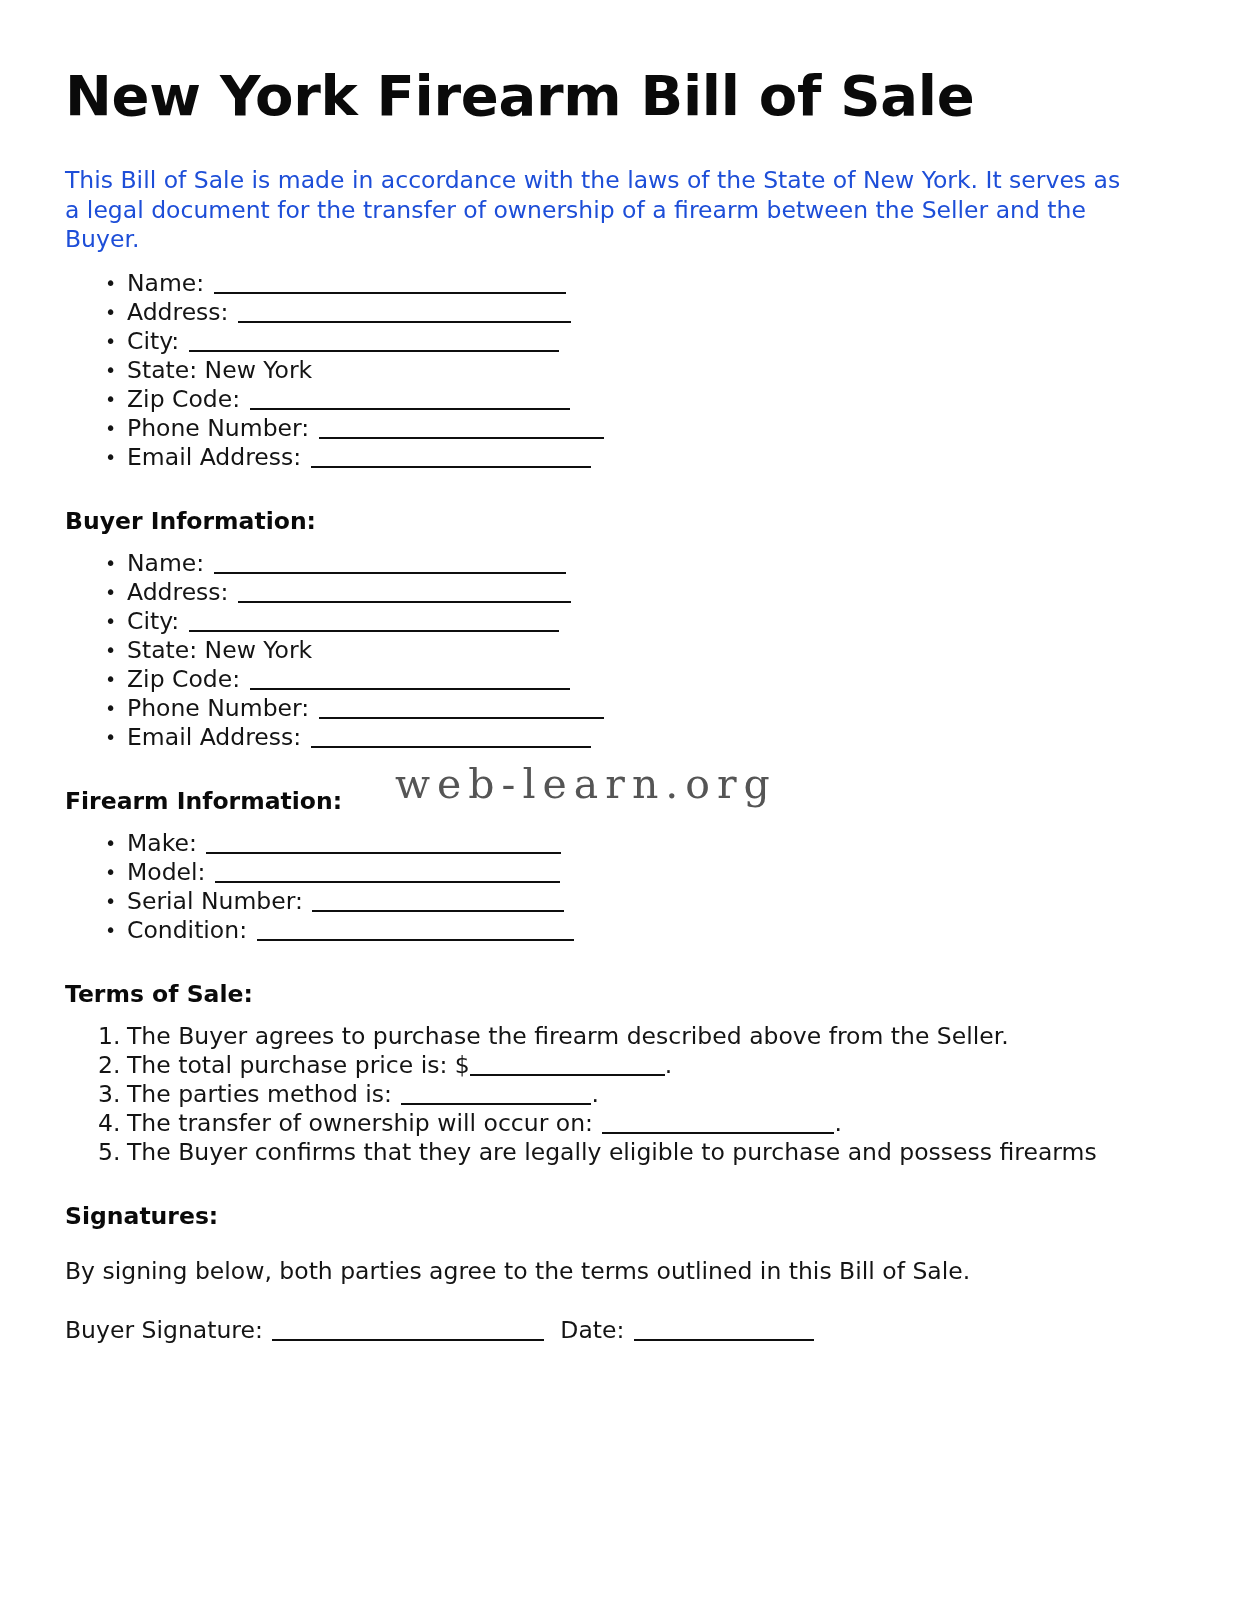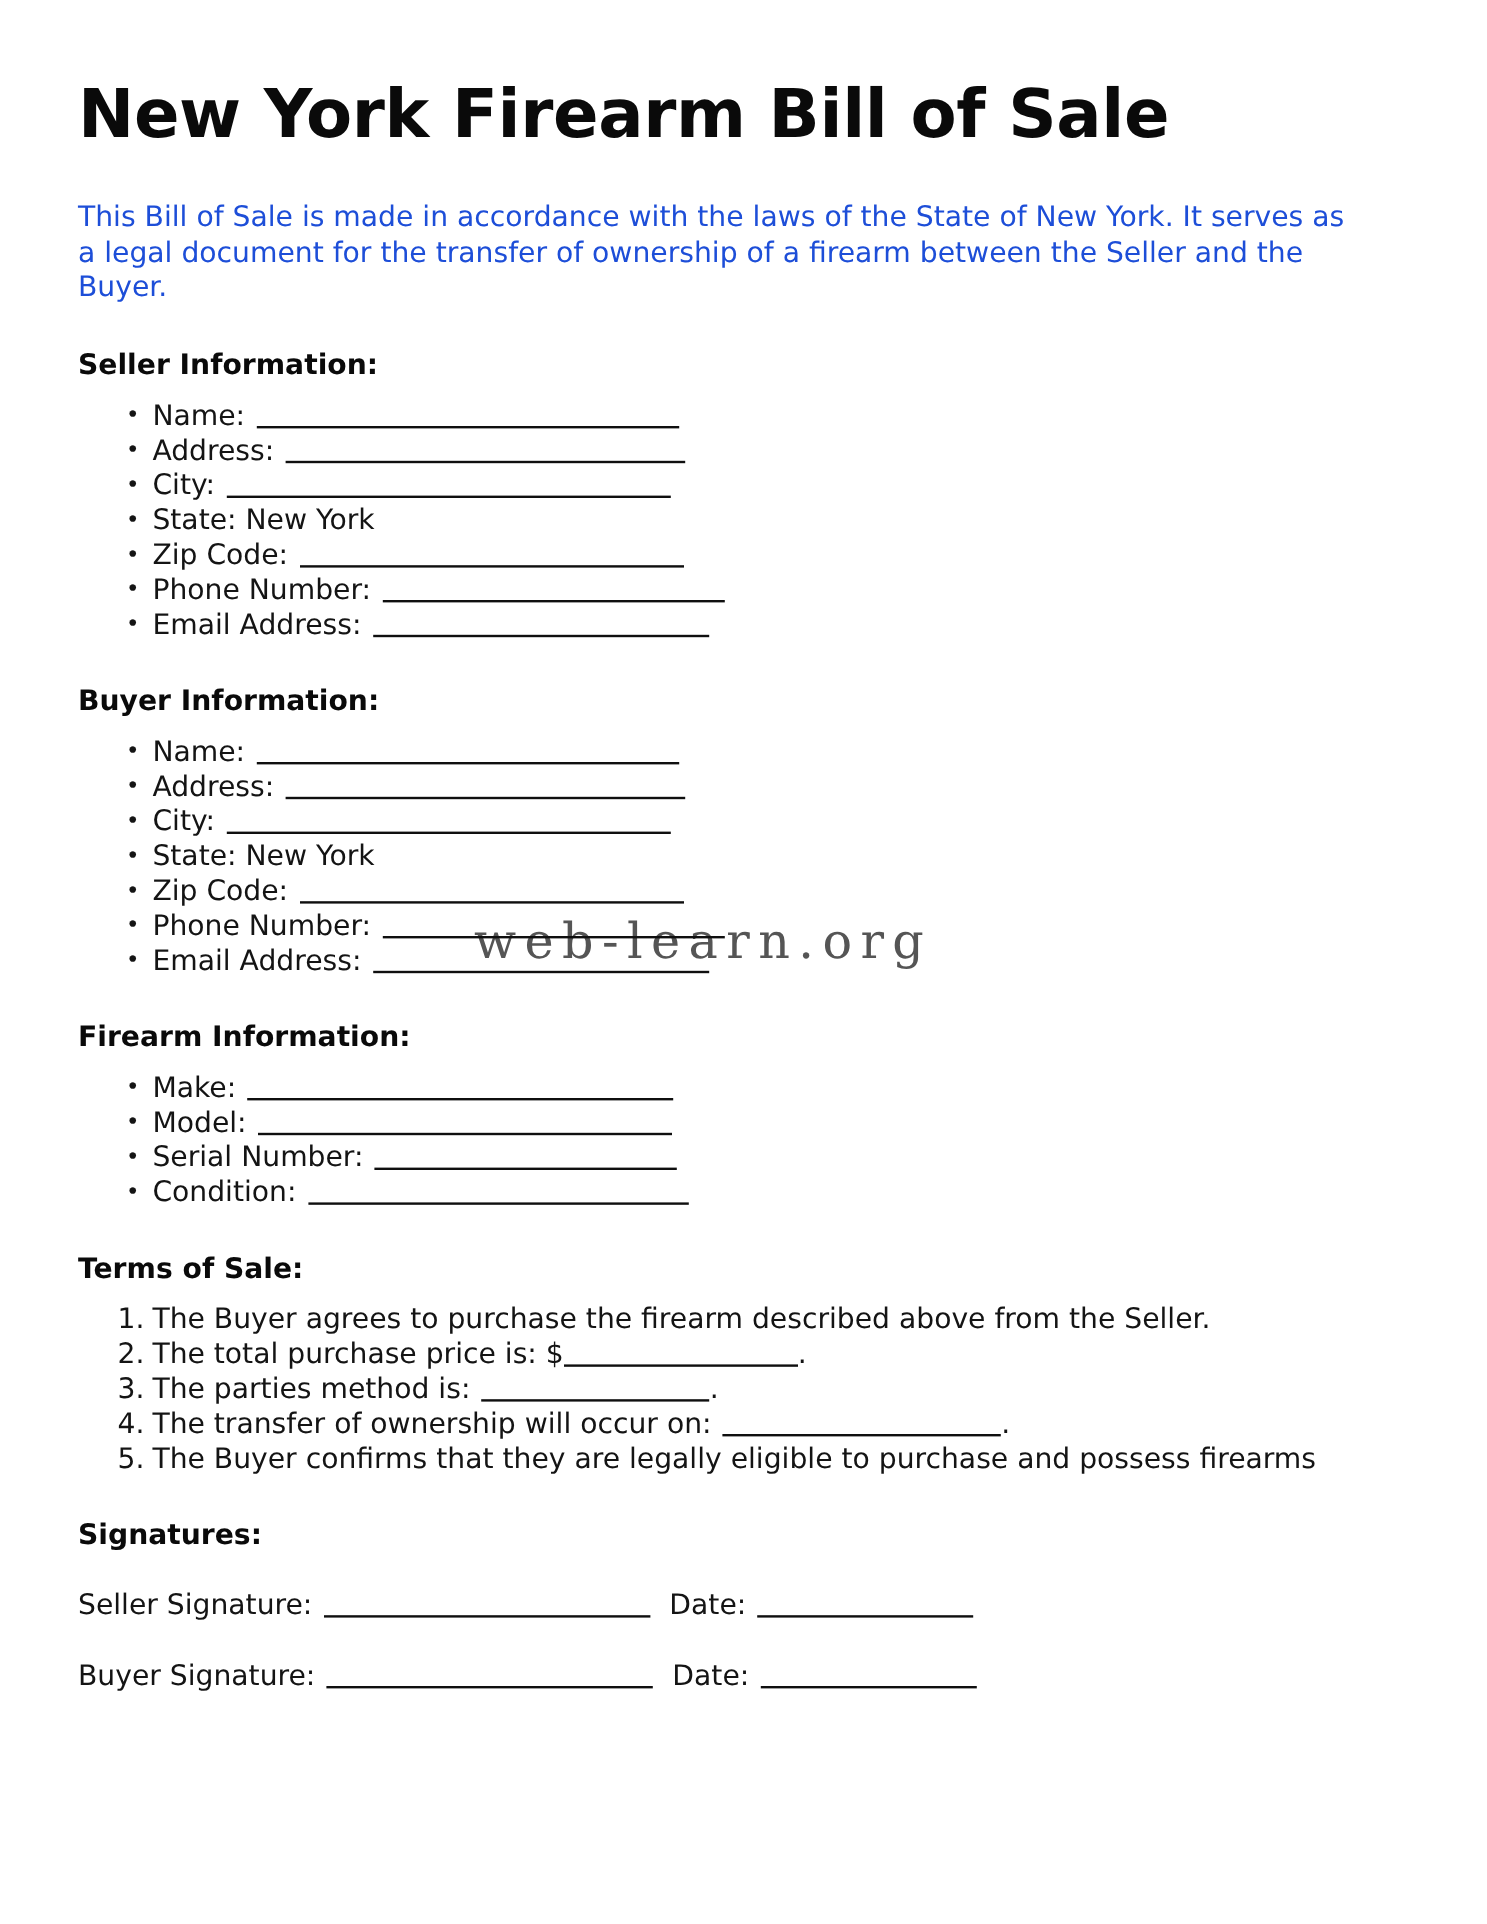--- a/index.html
+++ b/index.html
@@ -158,21 +158,20 @@
 <div id="page">
 
   <div id="watermark">web-learn.org</div>
 
   <div id="content">
 
     <h1 class="doc-title">New York Firearm Bill of Sale</h1>
 
     <p class="intro">This Bill of Sale is made in accordance with the laws of the State of New York. It serves as a legal document for the transfer of ownership of a firearm between the Seller and the Buyer.</p>
 
-    <h2 class="section-head">Seller Information:</h2>
     <ul class="fields" id="seller-list">
         <li><span>Name:</span> <span class="blank" style="width: 352px;"></span></li>
         <li><span>Address:</span> <span class="blank" style="width: 333px;"></span></li>
         <li><span>City:</span> <span class="blank" style="width: 370px;"></span></li>
         <li><span>State:</span><span> New York</span></li>
         <li><span>Zip Code:</span> <span class="blank" style="width: 320px;"></span></li>
         <li><span>Phone Number:</span> <span class="blank" style="width: 285px;"></span></li>
         <li><span>Email Address:</span> <span class="blank" style="width: 280px;"></span></li>
       </ul>
 
@@ -198,19 +197,19 @@
     <h2 class="section-head">Terms of Sale:</h2>
     <ol class="terms" id="terms-list">
         <li><span>The Buyer agrees to purchase the firearm described above from the Seller.</span></li>
         <li><span>The total purchase price is: $</span><span class="blank nolead" style="width: 195px;"></span><span>.</span></li>
         <li><span>The parties method is:</span> <span class="blank" style="width: 190px;"></span><span>.</span></li>
         <li><span>The transfer of ownership will occur on:</span> <span class="blank" style="width: 232px;"></span><span>.</span></li>
         <li><span>The Buyer confirms that they are legally eligible to purchase and possess firearms</span></li>
       </ol>
 
     <h2 class="section-head">Signatures:</h2>
+    <p class="sig-para">By signing below, both parties agree to the terms outlined in this Bill of Sale.</p>
     <div id="sig-rows">
-        <div class="sig-row"><span>Seller Signature:</span> <span class="blank" style="width: 272px;"></span><span class="gap"></span><span>Date:</span> <span class="blank" style="width: 180px;"></span></div>
         <div class="sig-row"><span>Buyer Signature:</span> <span class="blank" style="width: 272px;"></span><span class="gap"></span><span>Date:</span> <span class="blank" style="width: 180px;"></span></div>
       </div>
 
   </div>
 </div>
 
 </body></html>

